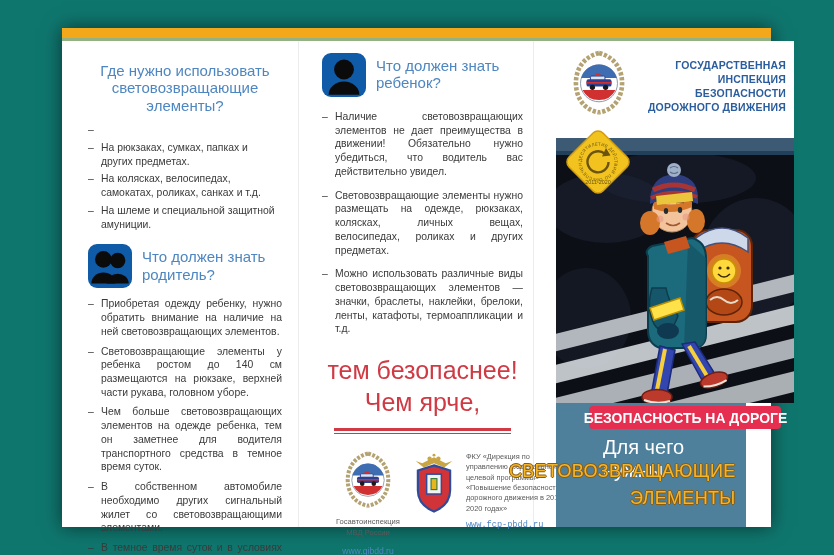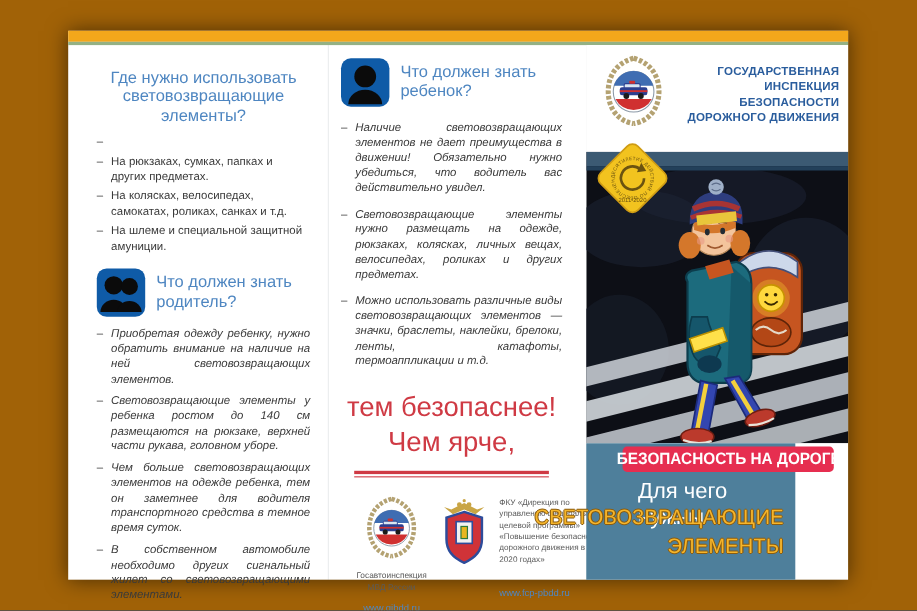--- a/index.html
+++ b/index.html
@@ -1,60 +1,60 @@
 <!DOCTYPE html>
 <html lang="ru"><head>
 <meta charset="utf-8">
 <style>
   * { margin:0; padding:0; box-sizing:border-box; }
   html,body { background:#10141d; }
   body { font-family:"Liberation Sans", sans-serif; }
-  .stage { position:relative; width:834px; height:555px; background:#a16207; overflow:hidden; }
+  .stage { position:relative; width:834px; height:555px; background:#0f766e; overflow:hidden; }
 
   .brochure { position:absolute; left:62px; top:28px; width:709px; height:499px; background:#ffffff;
               box-shadow:0 0 18px rgba(0,0,0,.55); }
   .top-strip { position:absolute; left:0; top:0; width:100%; height:10px; background:#f3a71b; }
   .accent-line { position:absolute; left:0; top:10px; width:100%; height:3px; background:#94b184; }
   .fold { position:absolute; top:13px; bottom:0; width:1px; background:rgba(20,40,60,.09); }
   .fold-1 { left:236px; } .fold-2 { left:471px; }
 
   .panel { position:absolute; top:13px; height:486px; }
   .panel-left  { left:0;    width:236px; padding:16px 16px 0 26px; }
-  .panel-middle{ left:232px; width:235px; padding:8px 18px 0 16px; }
-  .panel-right { left:471px; width:238px; }
+  .panel-middle{ left:244px; width:235px; padding:8px 18px 0 16px; }
+  .panel-right { left:494px; width:238px; }
 
   h2.sec-title { color:#4e86c1; font-weight:400; font-size:15px; line-height:1.16; }
   .panel-left > h2.center-title { text-align:center; margin-top:5px; }
 
   ul.dash-list { list-style:none; margin-top:9px; }
   ul.dash-list li { display:flex; font-size:10.4px; color:#3a3a3a; line-height:1.32; margin-bottom:4px; }
   ul.dash-list li .dash { flex:0 0 13px; }
   ul.dash-list.justify li { margin-bottom:6px; }
-  ul.dash-list.justify li .txt { text-align:justify; flex:1;font-style:italic; }
+  ul.dash-list.justify li .txt { text-align:justify; flex:1; }
   ul.dash-list.spaced li { margin-bottom:10px; }
 
   .sec-head { display:flex; align-items:flex-start; margin-top:13px; }
   .icon-box { flex:0 0 auto; width:44px; height:44px; background:#0f5ba7; border-radius:9px;
               display:flex; align-items:flex-end; justify-content:center; overflow:hidden; }
   .sec-head h2 { margin-left:10px; margin-top:4px; max-width:150px; }
   .panel-middle .sec-head { margin-top:4px; }
 
   .slogan { margin-top:18px; text-align:center; color:#cf3a44; font-size:25px; line-height:1.28; }
   .dbl-line { width:88%; margin:10px auto 0; }
   .dbl-line .l1 { height:3px; background:#cf3a44; }
   .dbl-line .l2 { height:1px; background:#cf3a44; margin-top:2px; }
 
   .logos { display:flex; margin-top:16px; padding-left:14px; }
   .logo-col { width:86px; text-align:center; }
   .logo-cap { font-size:7.6px; color:#5a5a5a; line-height:1.4; margin-top:5px; }
   .logo-link { font-size:8.6px; color:#4f87c3; margin-top:8px; cursor:pointer; }
   .fcp-wrap { display:flex; margin-left:12px; }
   .fcp-text { width:106px; margin-left:10px; text-align:left; }
   .fcp-text .logo-cap { margin-top:2px; font-size:7.4px; }
-  .fcp-text .logo-link { margin-top:20px; }
+  .fcp-text .logo-link { margin-top:6px;font-family:Liberation Mono, monospace; }
 
   .cover-header { position:absolute; left:0; top:0; width:238px; height:97px; background:#fff; }
   .cover-header svg { position:absolute; left:10px; top:8px; }
   .org { position:absolute; right:8px; top:18px; text-align:right; color:#2a5d9d;
          font-size:10.5px; font-weight:bold; line-height:1.32; letter-spacing:.2px; }
 
   .illustration { position:absolute; left:0; top:97px; width:238px; height:265px; }
   .badge { position:absolute; left:5px; top:84px; z-index:5; }
 
   .cover-bottom { position:absolute; left:0; top:362px; width:190px; height:124px; background:#4e7f9b; }

